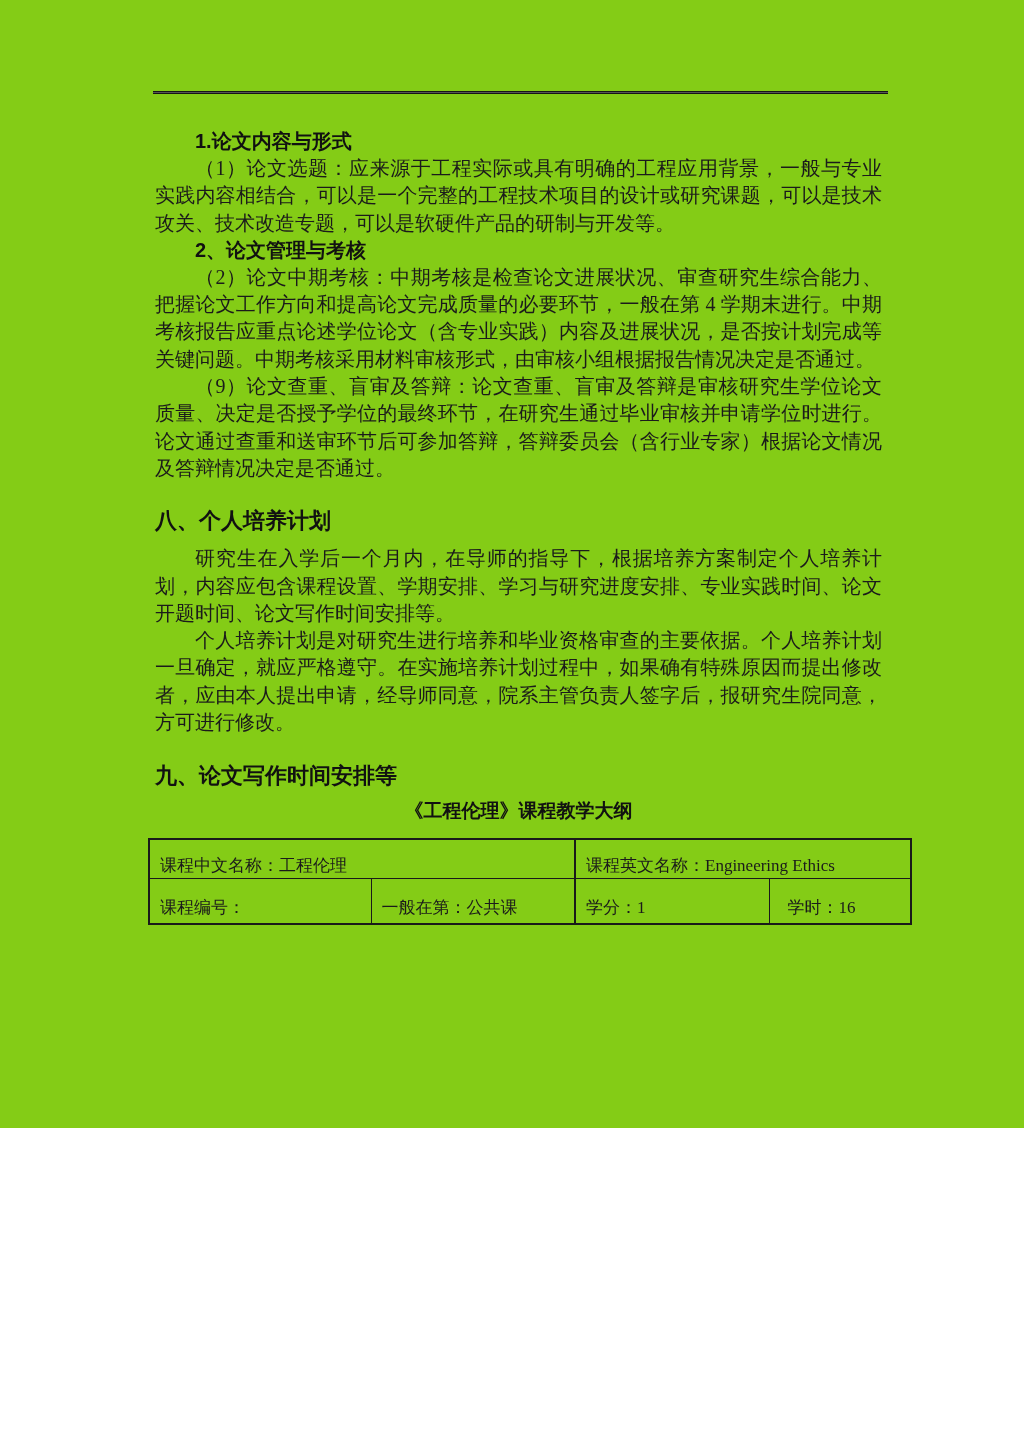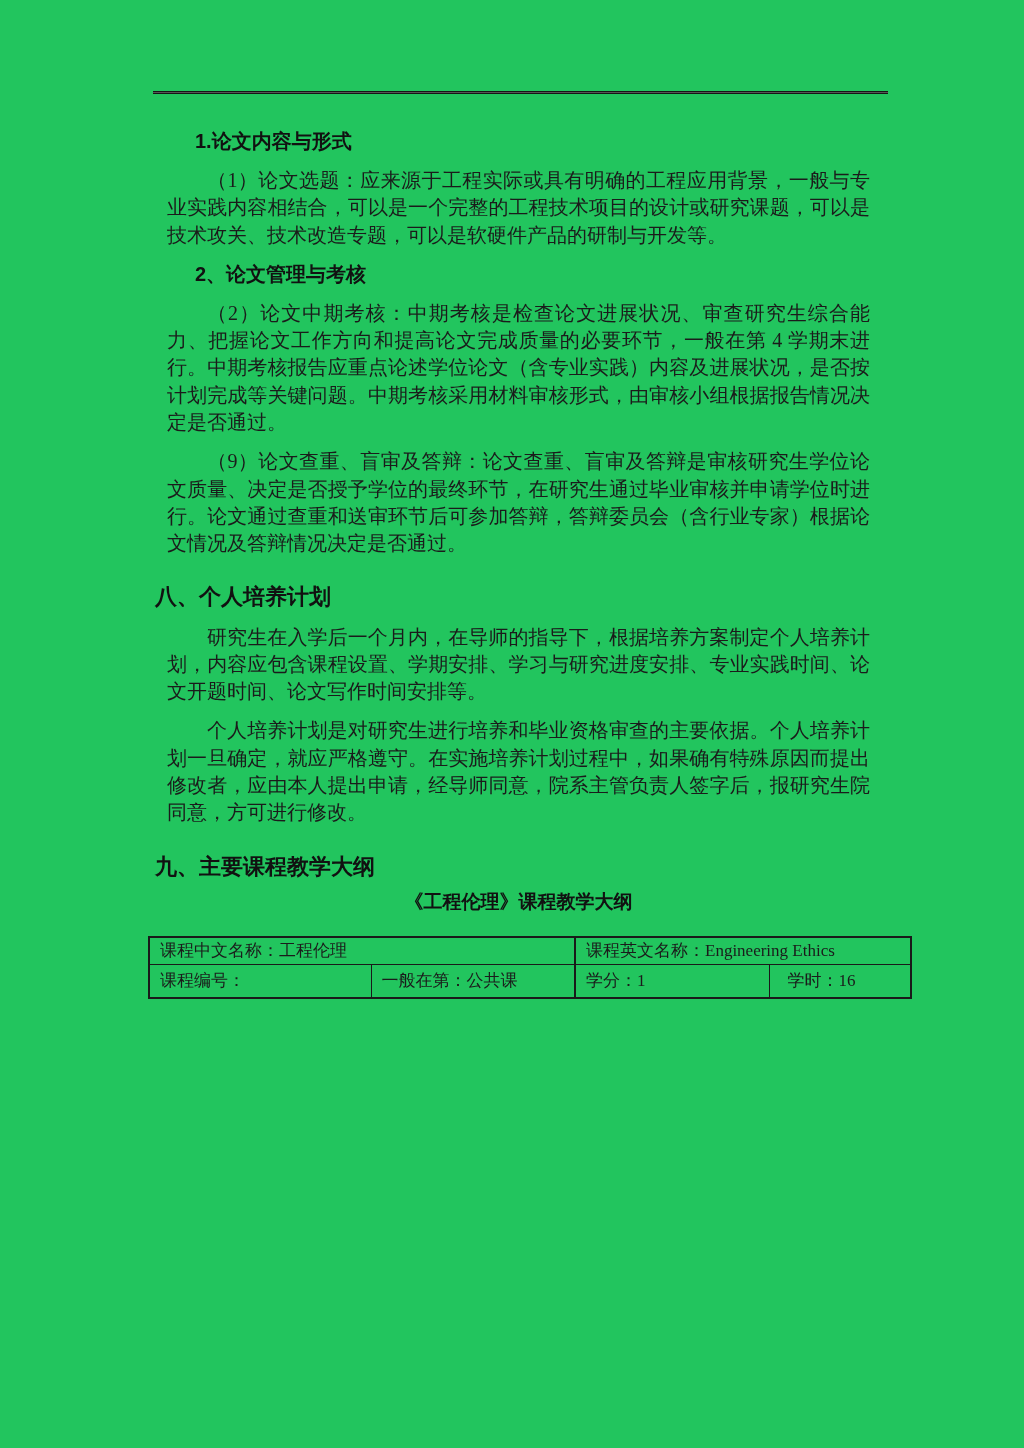--- a/index.html
+++ b/index.html
@@ -4,41 +4,41 @@
 <style>
   html, body { margin: 0; padding: 0; }
   body {
     width: 1024px; height: 1448px;
     background: #ffffff;
     color: #1b1b1b;
     font-family: "Liberation Serif", serif;
   }
   .page {
     position: relative;
-    width: 1024px; height: 1448px;
-    background: #22c55e;
+    width: 1024px; height: 1128px;
+    background: #84cc16;
     overflow: hidden;
   }
   .header-rule {
     position: absolute;
     left: 153px; top: 91px;
     width: 735px; height: 1px;
     background: #555555;
     border-top: 1px solid #161616;
     border-bottom: 1px solid #161616;
   }
   .content {
     position: absolute;
     left: 155px; top: 120px;
     width: 727px;
   }
   p.body-p {
     font-size: 20px;
     line-height: 27.3px;
-    margin: 12px;
+    margin: 0;
     text-indent: 2em;
     text-align: justify;
     color: #1b1b1b;
     font-family: Liberation Serif, serif;
   }
   h3.sub-heading {
     font-family: "Liberation Sans", sans-serif;
     font-weight: bold;
     font-size: 20px;
     line-height: 27px;
@@ -56,36 +56,36 @@
     margin: 23px 0 9px 0;
     color: #111111;
   }
   #heading-s9 { margin-top: 24px; margin-bottom: 0; }
   .outline-title {
     font-family: "Liberation Sans", sans-serif;
     font-weight: bold;
     font-size: 19px;
     line-height: 22px;
     text-align: center;
-    margin: 9px 0 23px 0;
+    margin: 9px 0 16px 0;
     color: #111111;
   }
   table.course-table {
     border-collapse: collapse;
     table-layout: fixed;
     margin-left: -7px;
     width: 764px;
     border: 2px solid #1a1a1a;
   }
   table.course-table td {
     border: 1px solid #1a1a1a;
     font-family: "Liberation Serif", serif;
     font-size: 17px;
     color: #1b1b1b;
-    padding: 0 4px 0 10px;
+    padding: 12px 4px 0 10px;
     vertical-align: middle;
     white-space: nowrap;
     overflow: hidden;
   }
   table.course-table tr.row-1 td { height: 26px; }
   table.course-table tr.row-2 td { height: 32px; }
   table.course-table td.bl2 { border-left-width: 2px; }
   table.course-table td.hours-cell { padding-left: 18px; }
 </style>
 </head>
@@ -108,21 +108,21 @@
     <p class="body-p">（2）论文中期考核：中期考核是检查论文进展状况、审查研究生综合能力、把握论文工作方向和提高论文完成质量的必要环节，一般在第 4 学期末进行。中期考核报告应重点论述学位论文（含专业实践）内容及进展状况，是否按计划完成等关键问题。中期考核采用材料审核形式，由审核小组根据报告情况决定是否通过。</p>
 
     <p class="body-p">（9）论文查重、盲审及答辩：论文查重、盲审及答辩是审核研究生学位论文质量、决定是否授予学位的最终环节，在研究生通过毕业审核并申请学位时进行。论文通过查重和送审环节后可参加答辩，答辩委员会（含行业专家）根据论文情况及答辩情况决定是否通过。</p>
 
     <h2 class="main-heading" id="heading-s8">八、个人培养计划</h2>
 
     <p class="body-p">研究生在入学后一个月内，在导师的指导下，根据培养方案制定个人培养计划，内容应包含课程设置、学期安排、学习与研究进度安排、专业实践时间、论文开题时间、论文写作时间安排等。</p>
 
     <p class="body-p">个人培养计划是对研究生进行培养和毕业资格审查的主要依据。个人培养计划一旦确定，就应严格遵守。在实施培养计划过程中，如果确有特殊原因而提出修改者，应由本人提出申请，经导师同意，院系主管负责人签字后，报研究生院同意，方可进行修改。</p>
 
-    <h2 class="main-heading" id="heading-s9">九、主要课程教学大纲</h2>
+    <h2 class="main-heading" id="heading-s9">九、论文写作时间安排等</h2>
 
     <div class="outline-title">《工程伦理》课程教学大纲</div>
 
     <table class="course-table">
       <colgroup>
         <col style="width:222px">
         <col style="width:204px">
         <col style="width:194px">
         <col style="width:142px">
       </colgroup>

